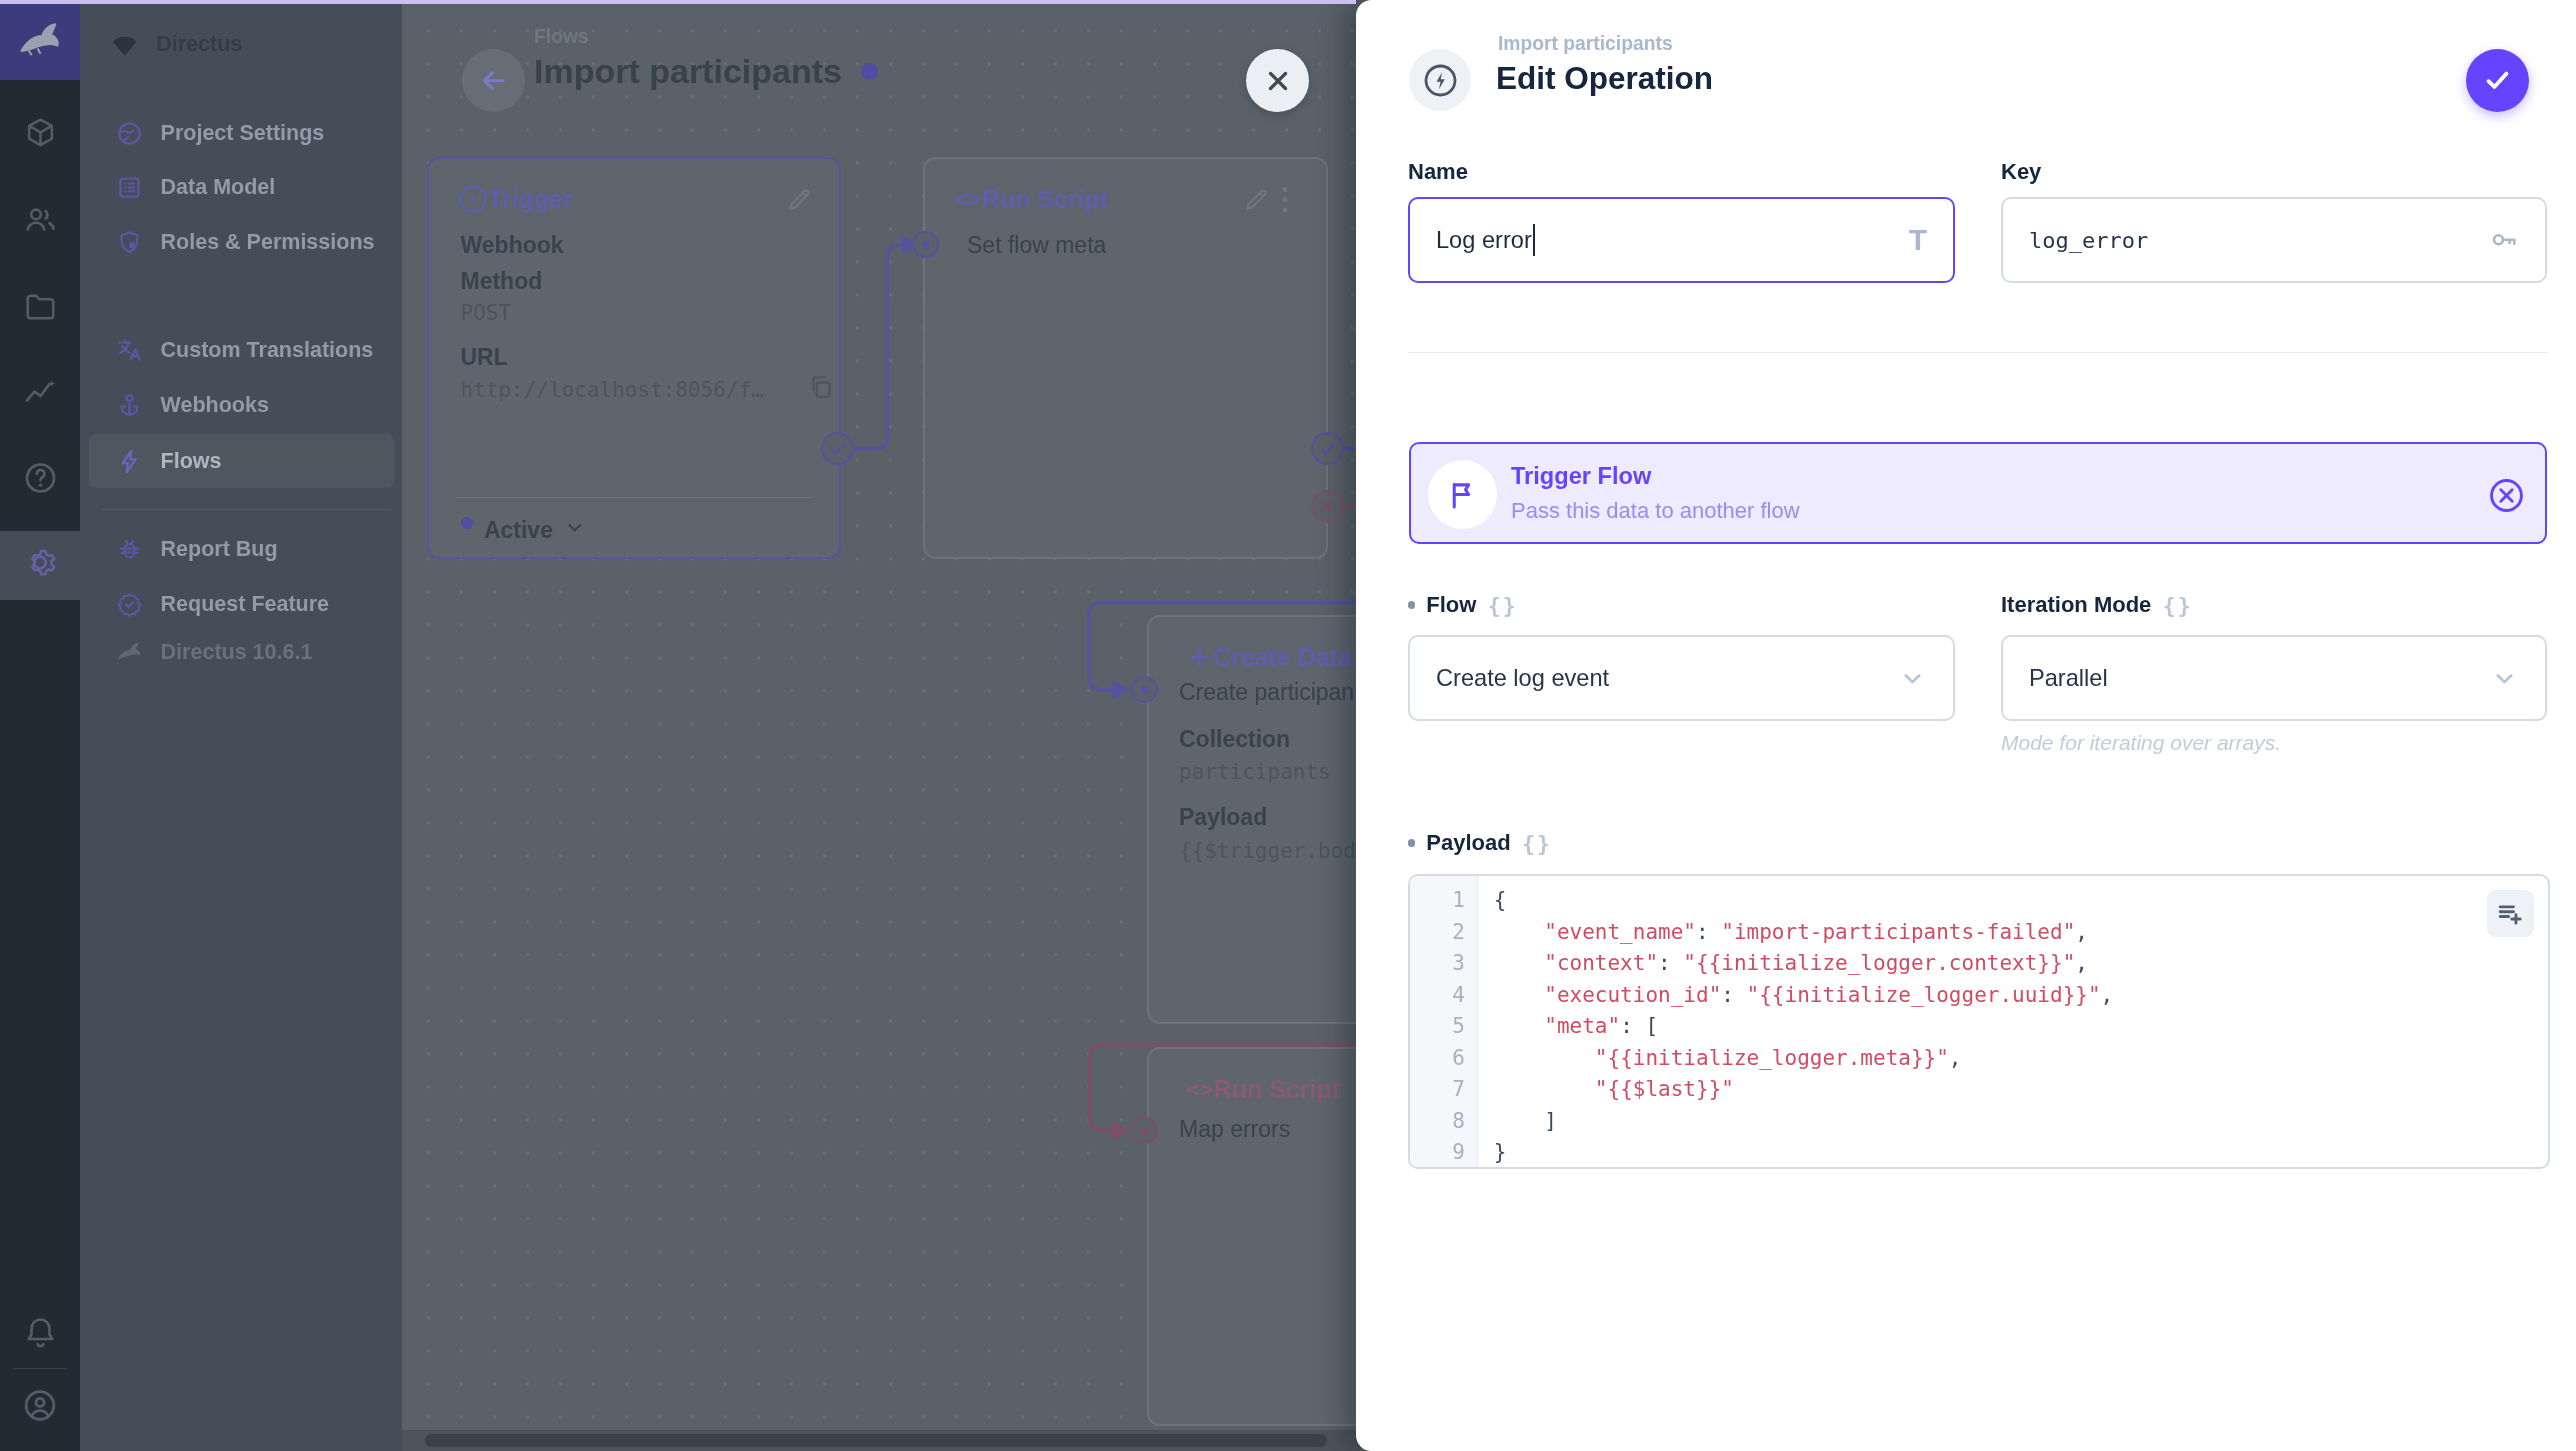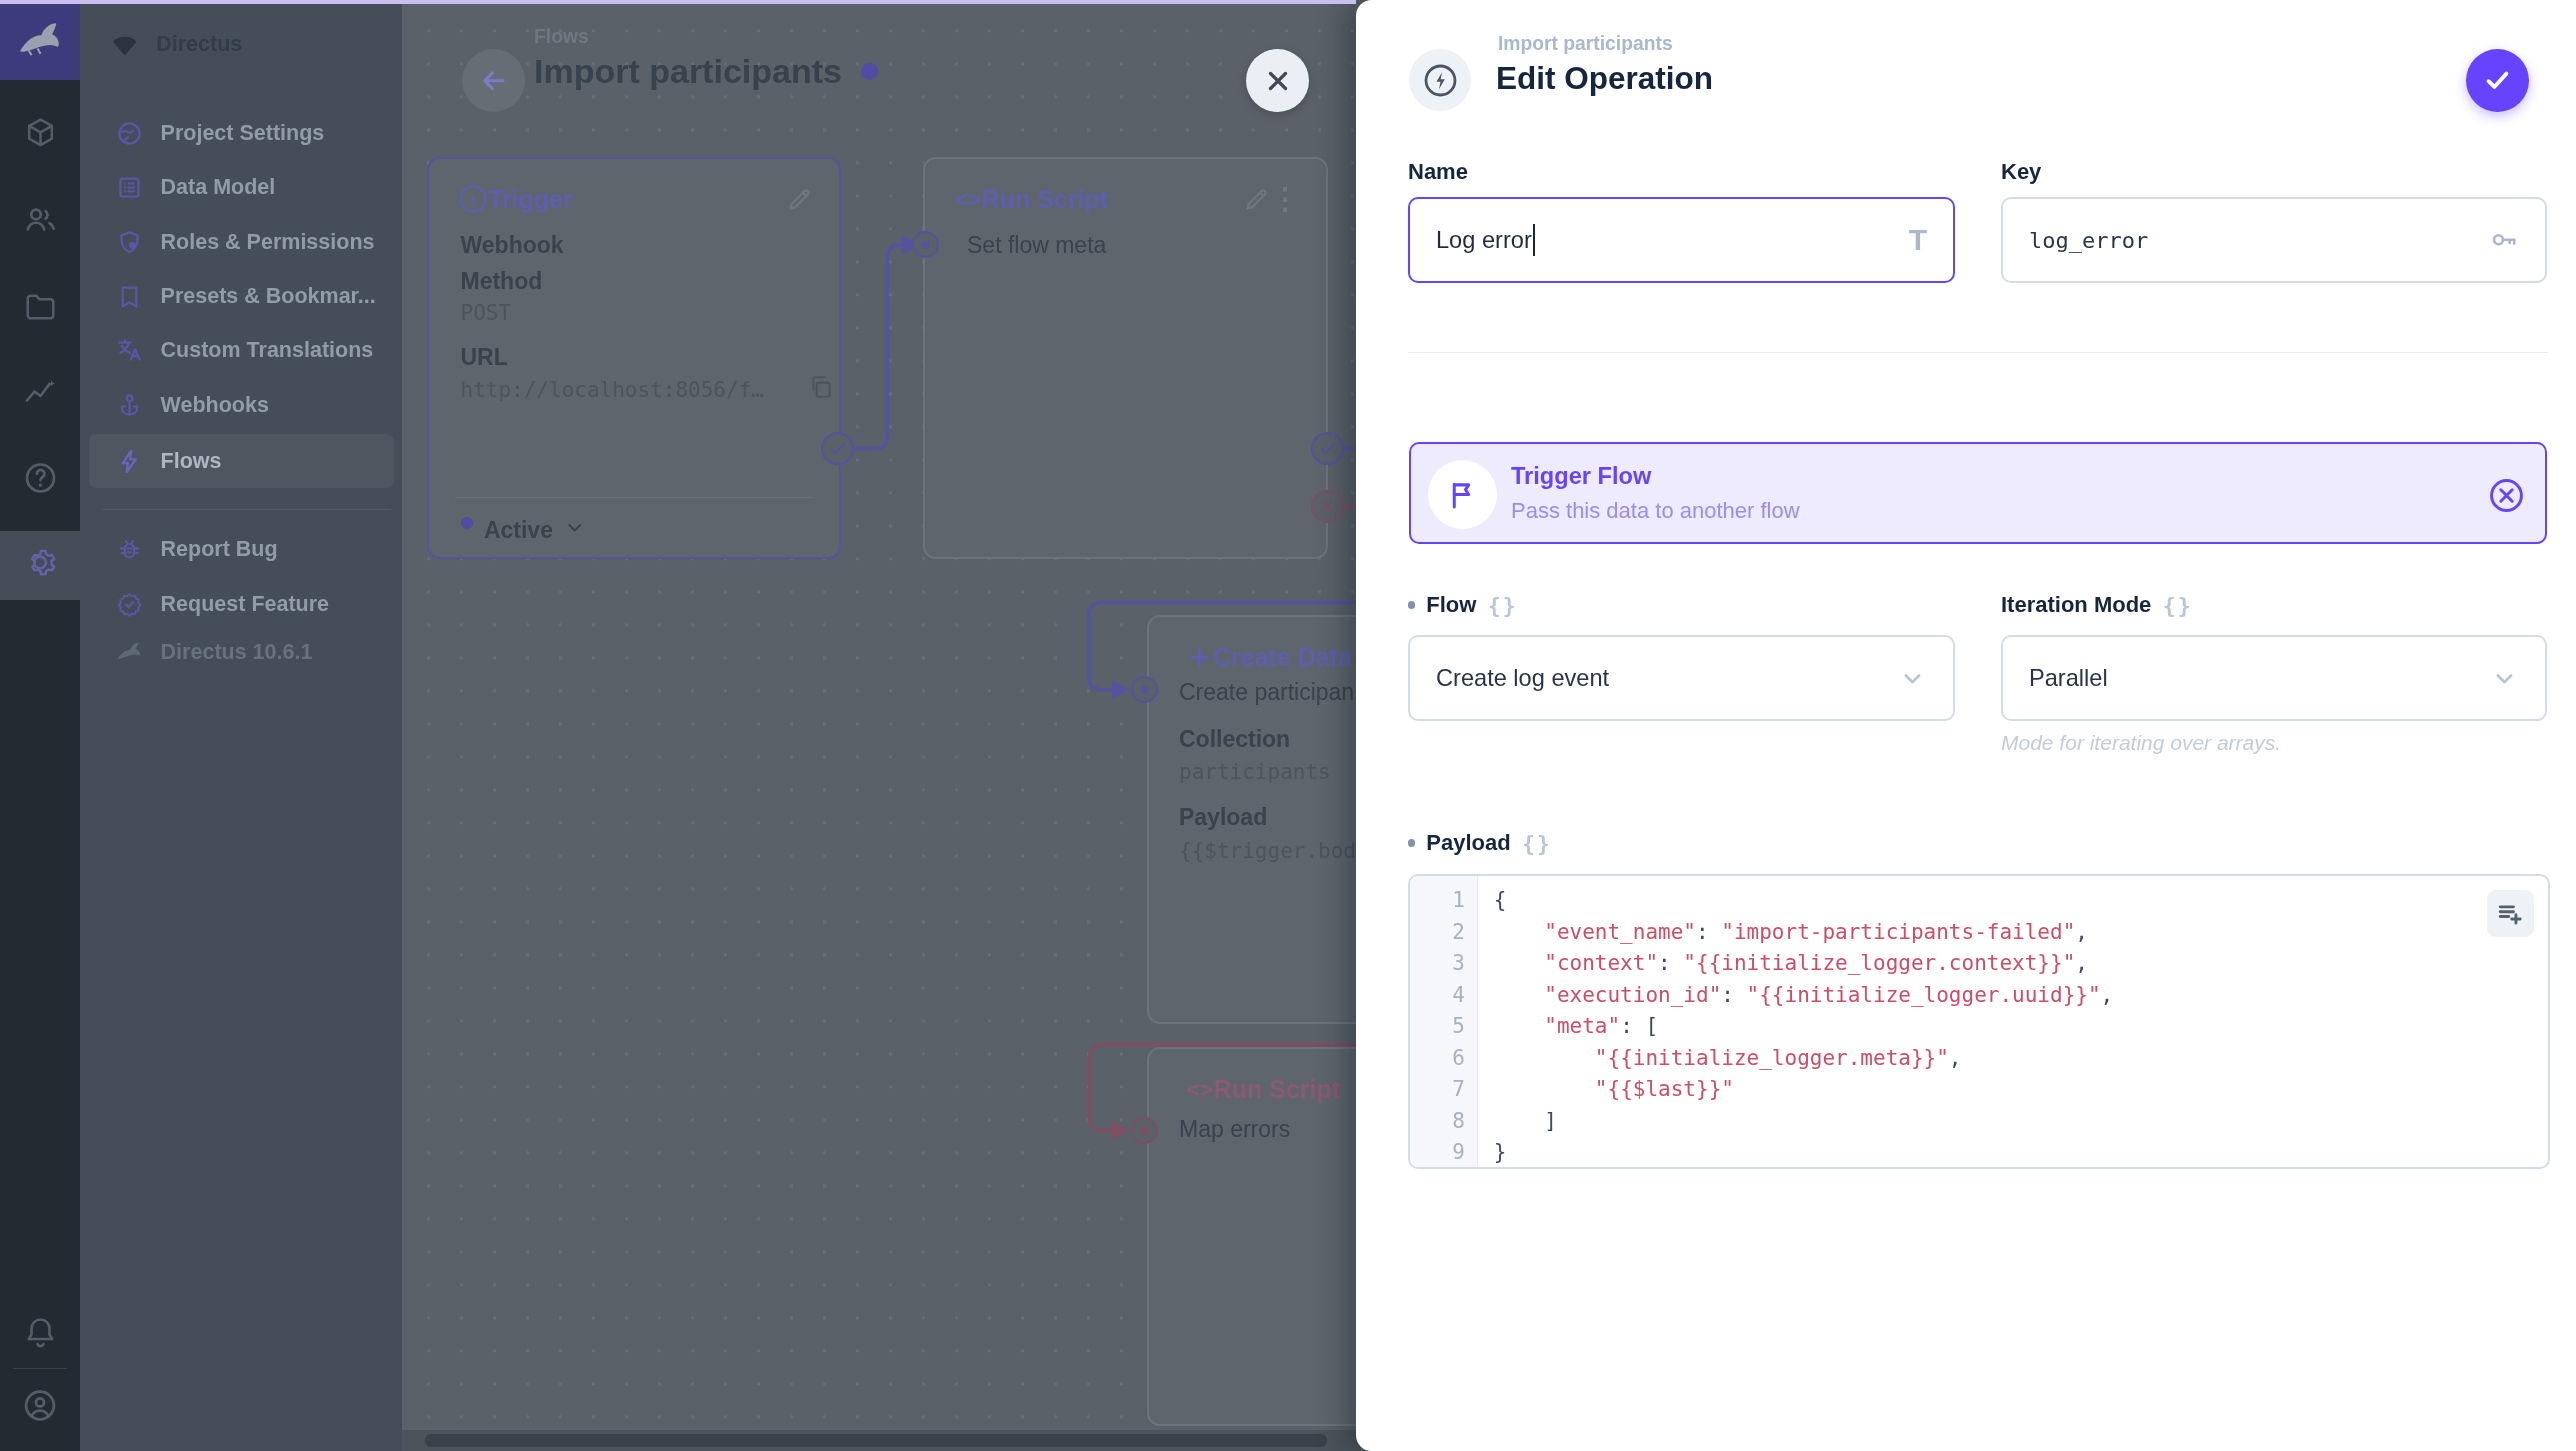--- a/index.html
+++ b/index.html
@@ -336,28 +336,20 @@
     </div>
     <div class="nav-item" style="top:215px;">
       <span class="nav-icon">
           <svg width="27" height="27" viewBox="0 0 24 24">
             <path d="M12 3l7 2.5v5c0 4.5-3 8.5-7 10-4-1.5-7-5.5-7-10v-5L12 3z" stroke="currentColor" stroke-width="2" fill="none" stroke-linejoin="round"></path>
             <circle cx="14.5" cy="14.5" r="3" fill="currentColor"></circle>
           </svg>
         </span>
       <span class="label">Roles &amp; Permissions</span>
     </div>
-    <div class="nav-item" style="top:269px;">
-      <span class="nav-icon">
-          <svg width="27" height="27" viewBox="0 0 24 24">
-            <path d="M6 4h12v17l-6-4-6 4V4z" stroke="currentColor" stroke-width="2" fill="none" stroke-linejoin="round"></path>
-          </svg>
-        </span>
-      <span class="label">Presets &amp; Bookmar...</span>
-    </div>
     <div class="nav-item" style="top:323px;">
       <span class="nav-icon">
           <svg width="27" height="27" viewBox="0 0 24 24">
             <path d="M3 5h10M8 3v2M11.5 5c-1 4-3.5 7-7.5 9M5.5 8c1.5 3 4 5 7 6" stroke="currentColor" stroke-width="2" fill="none" stroke-linecap="round"></path>
             <path d="M13 20l4-9 4 9M14.5 17h5" stroke="currentColor" stroke-width="2" fill="none" stroke-linecap="round" stroke-linejoin="round"></path>
           </svg>
         </span>
       <span class="label">Custom Translations</span>
     </div>
     <div class="nav-item" style="top:378px;">

